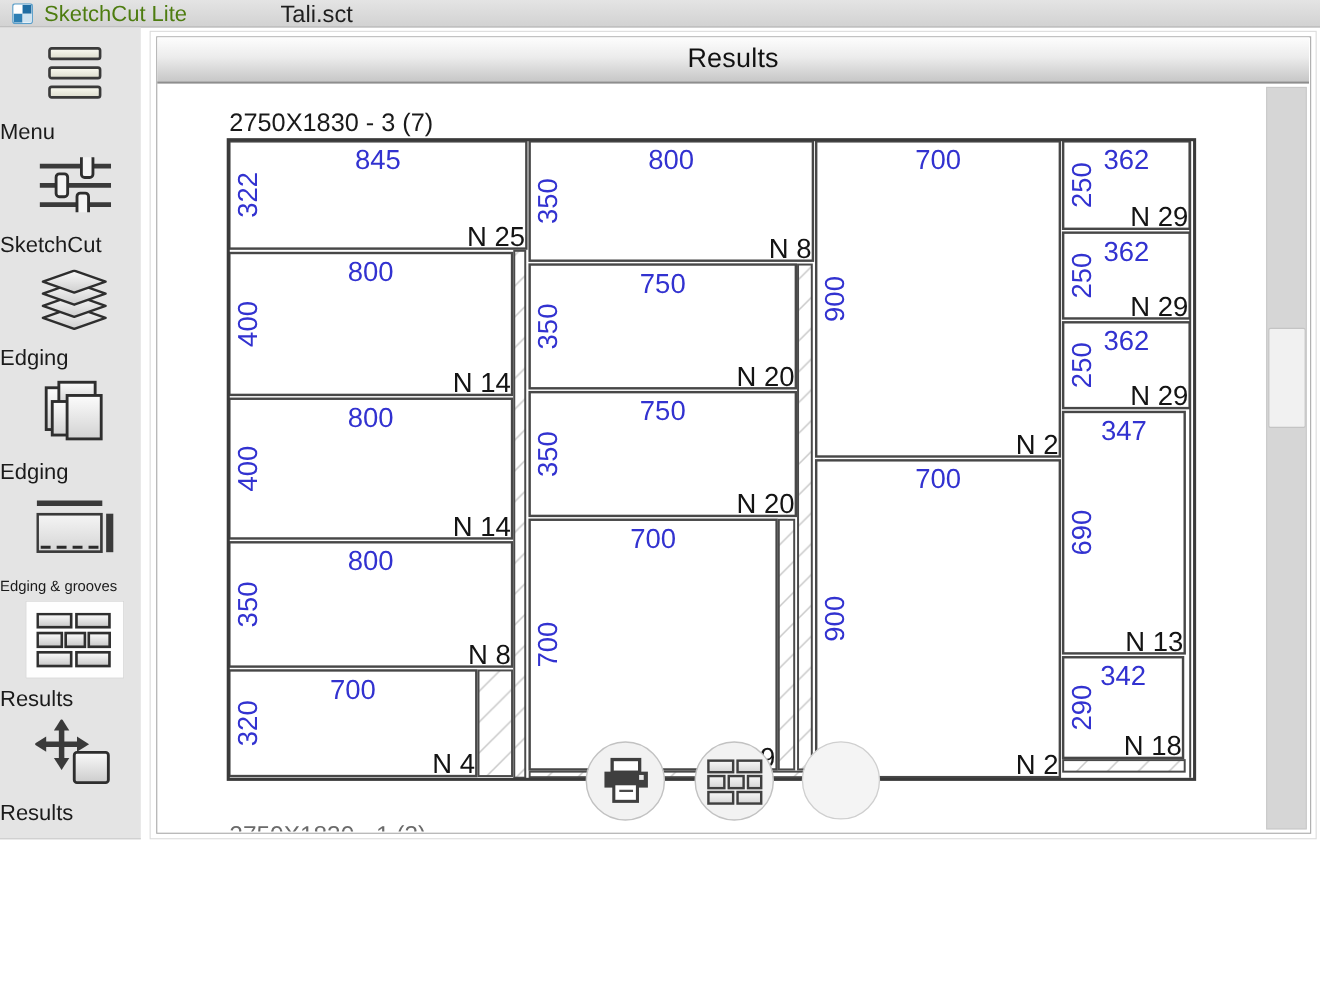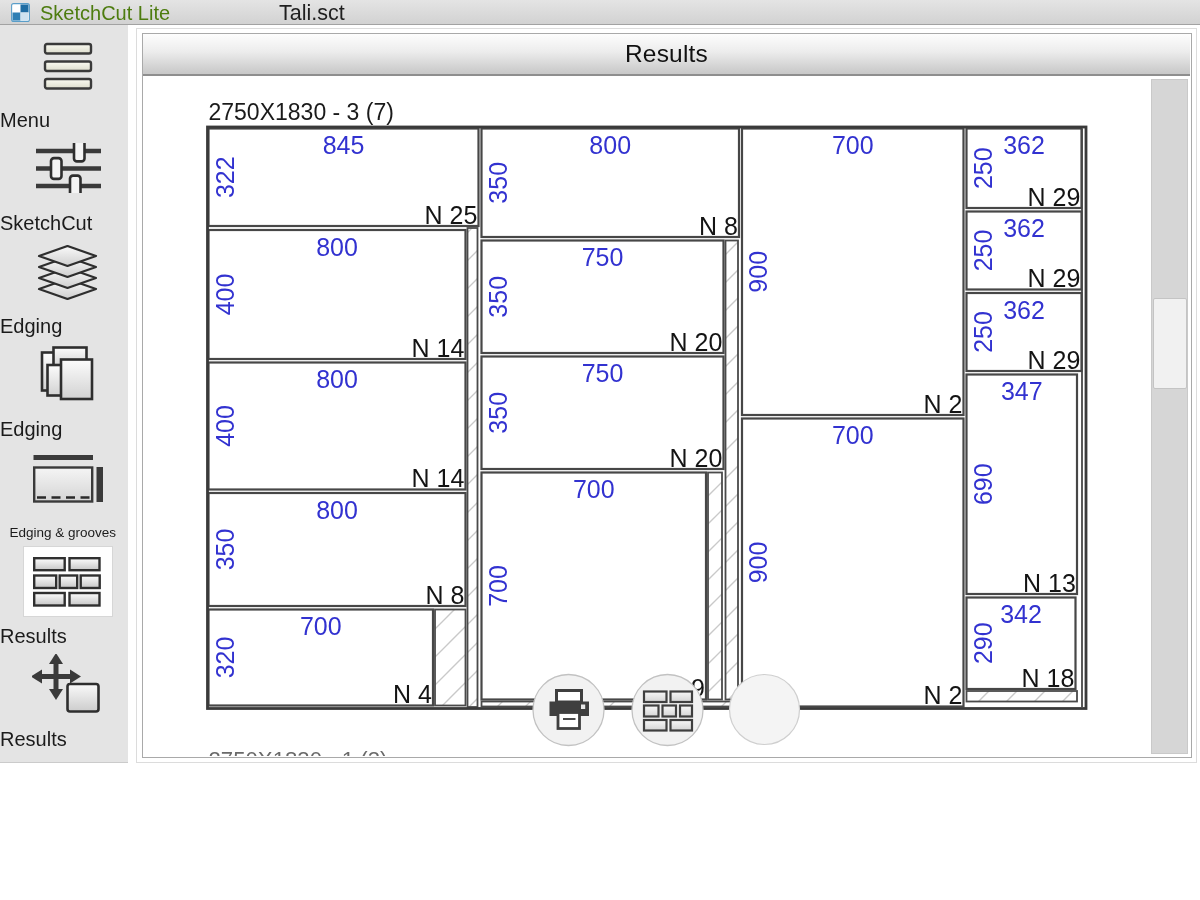--- a/index.html
+++ b/index.html
@@ -1,25 +1,25 @@
 <!DOCTYPE html>
 <html><head>
 <meta charset="utf-8">
 <style>
 html,body{margin:0;padding:0;width:1200px;height:900px;background:#ffffff;overflow:hidden;
   font-family:"Liberation Sans",sans-serif;}
 .abs{position:absolute;}
 #topbar{position:absolute;left:0;top:0;width:1200px;height:24px;
   background:linear-gradient(#e4e4e4,#d2d2d2);border-bottom:1px solid #a2a2a2;}
 #appname{position:absolute;left:40px;top:0;height:16px;line-height:26.5px;font-size:20px;color:#4d7c0f;}
-#filename{position:absolute;left:255px;top:0;height:24px;line-height:26.5px;font-size:21.5px;color:#1f1f1f;margin-left:24px;}
+#filename{position:absolute;left:255px;top:0;height:24px;line-height:26.5px;font-size:21.5px;color:#1f1f1f;}
 #sidebar{position:absolute;left:0;top:25px;width:128px;height:737px;background:#e4e4e4;
   border-bottom:1px solid #cbcbcb;}
 .slabel{position:absolute;left:0;width:128px;text-align:left;font-size:20px;color:#1b1b1b;}
-.slabel2{position:absolute;left:0;width:116px;text-align:right;font-size:13.5px;color:#1b1b1b;}
+.slabel2{position:absolute;left:0;width:116px;text-align:left;font-size:13.5px;color:#1b1b1b;}
 #pane{position:absolute;left:135.5px;top:27.5px;width:1059px;height:733px;background:#fff;
   border:1.5px solid #dcdcdc;}
 #card{position:absolute;left:141.5px;top:32.5px;width:1048px;height:723px;background:#fff;
   border:1.2px solid #a9a9a9;}
 #cardhead{position:absolute;left:142.7px;top:33.7px;width:1047.6px;height:40px;letter-spacing:0.2px;
   background:linear-gradient(#fdfdfd,#ececec 45%,#cfcfcf 88%,#c8c8c8);
   border-bottom:2.5px solid #8e8e8e;text-align:center;font-size:24.5px;color:#111;
   line-height:40px;}
 #sbtrack{position:absolute;left:1151px;top:78.5px;width:37px;height:675.5px;background:#d6d6d6;
   border:1px solid #c9c9c9;box-sizing:border-box;}

